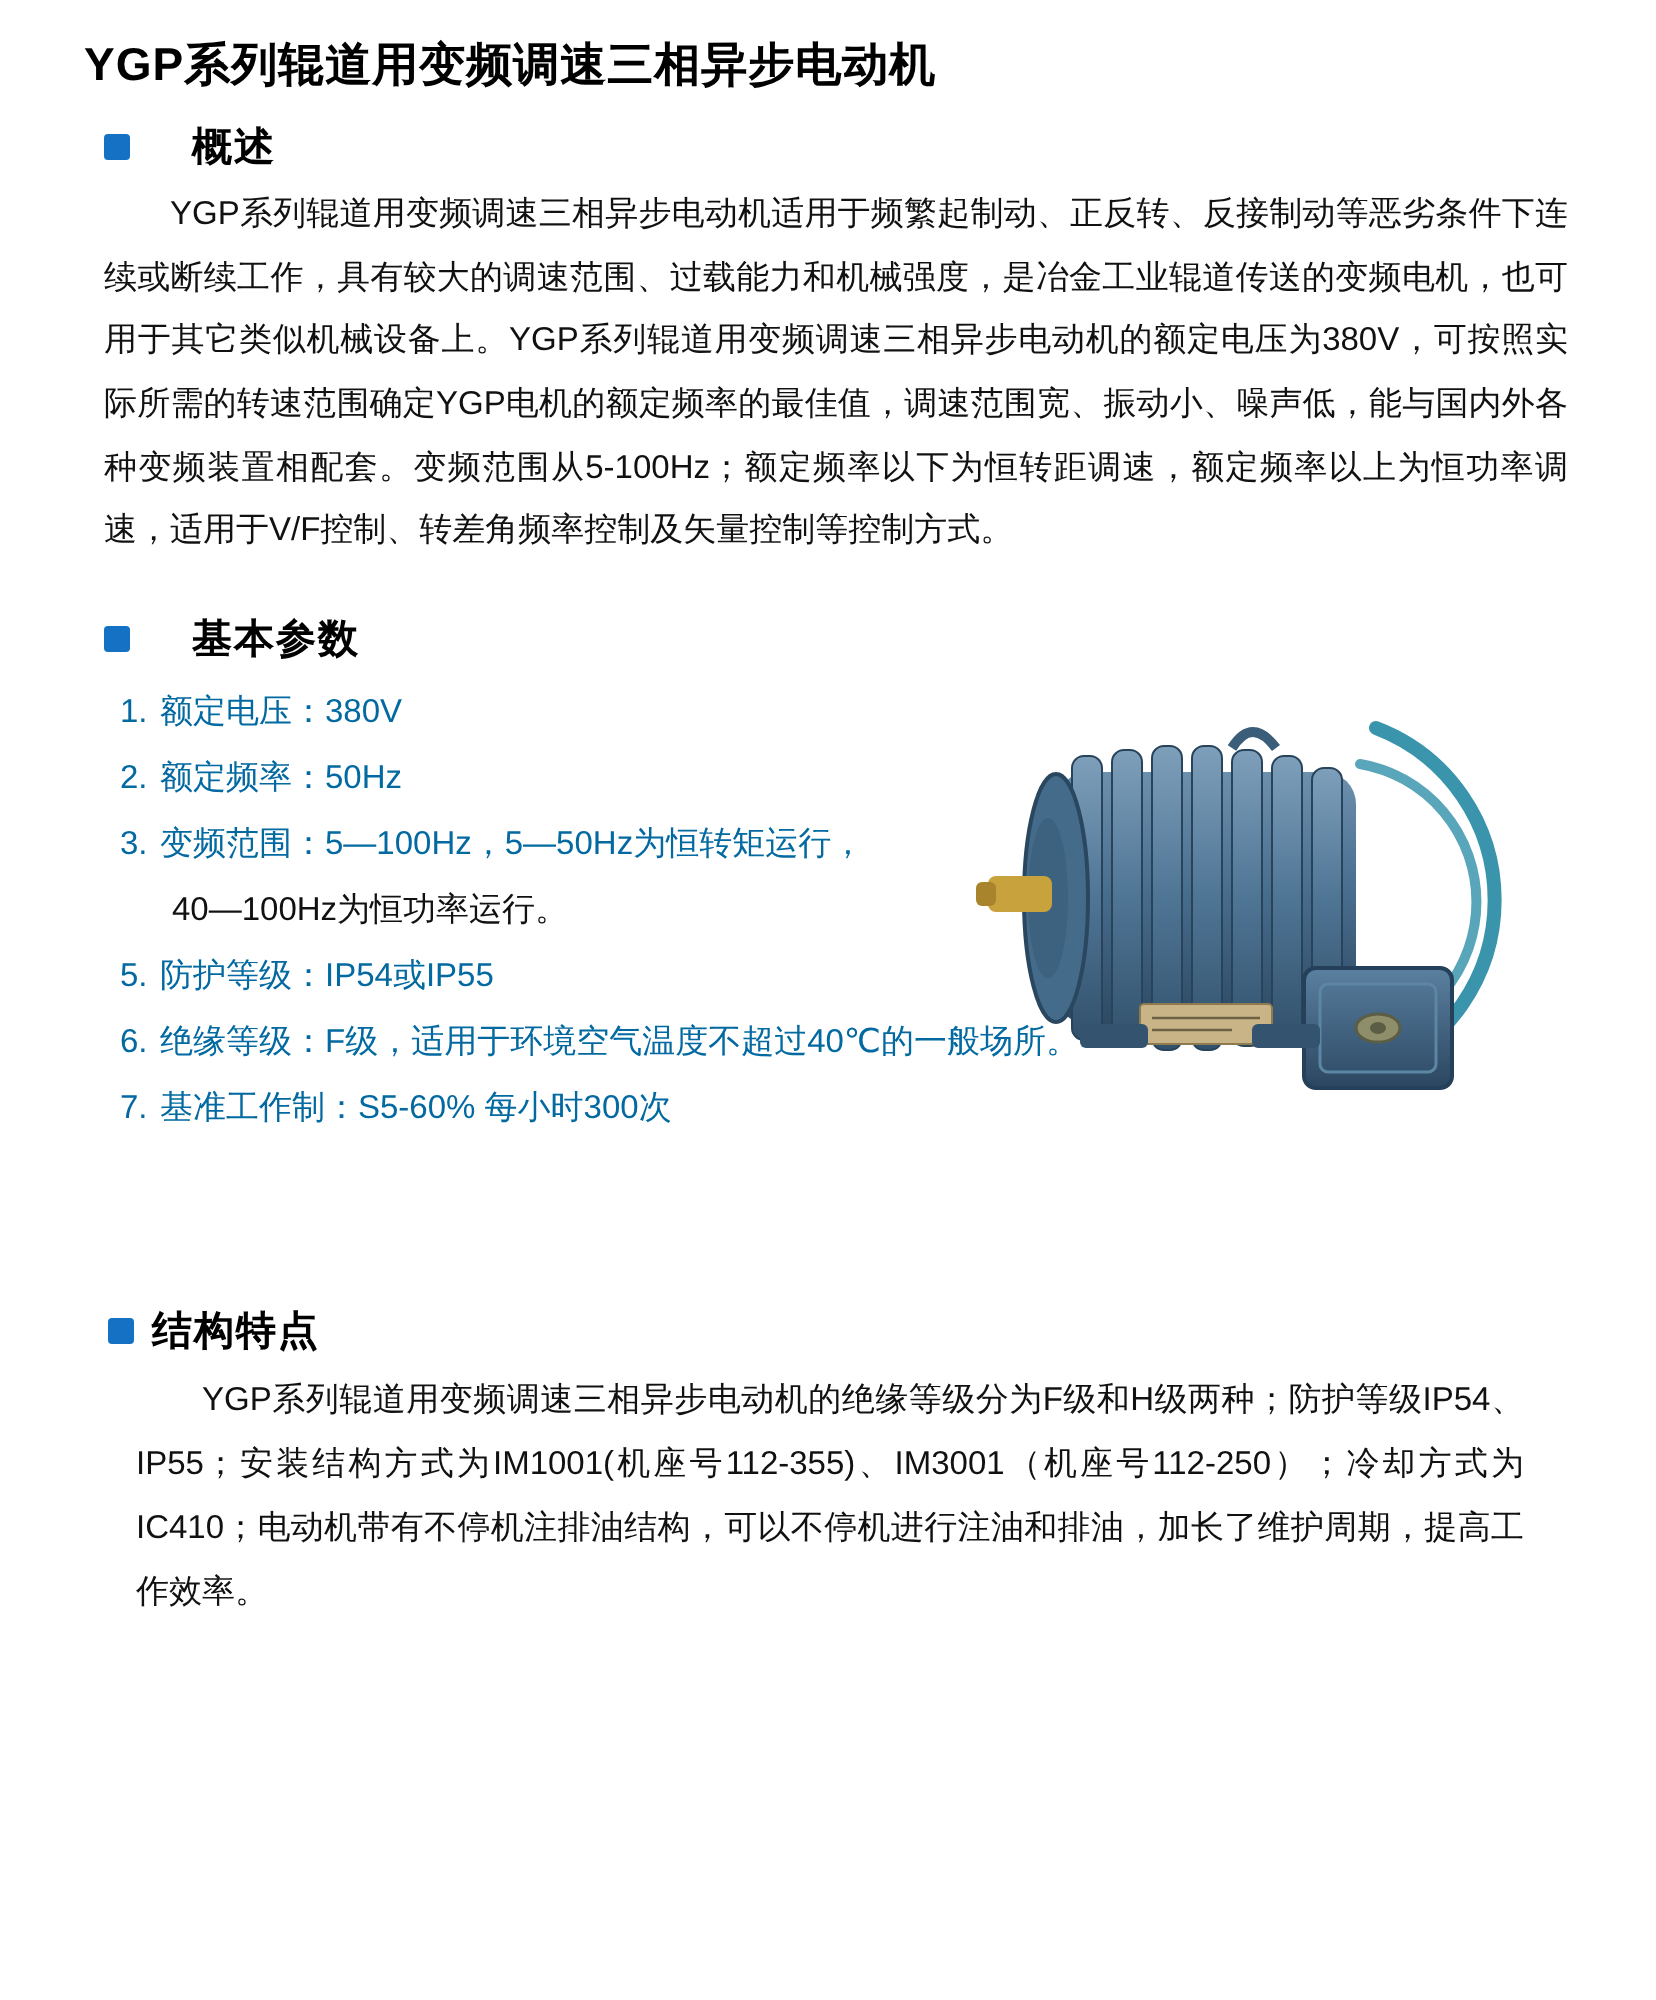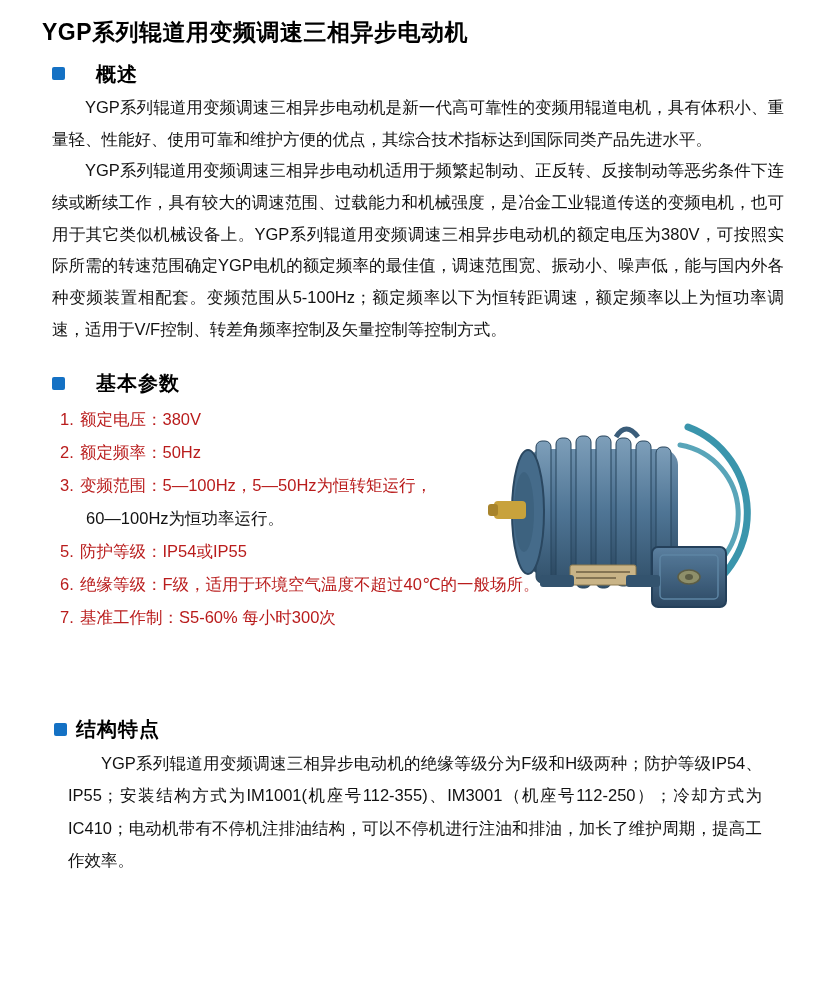--- a/index.html
+++ b/index.html
@@ -71,21 +71,21 @@
   }
   .params-list {
     position: relative;
     z-index: 2;
     width: 470px;
     margin-left: 22px;
   }
   .param-item {
     font-size: 16.5px;
     line-height: 2.0;
-    color: #b91c1c;
+    color: #0369a1;
     white-space: nowrap;
   }
   .param-item .num { display: inline-block; min-width: 20px; }
   .param-cont {
     font-size: 16.5px;
     line-height: 2.0;
     color: #111;
     padding-left: 26px;
     white-space: nowrap;
   }
@@ -110,21 +110,20 @@
 
 <div class="page">
 
   <h1 class="doc-title">YGP系列辊道用变频调速三相异步电动机</h1>
 
   <div class="section-head indent-1">
     <span class="bullet-sq"></span>
     <span class="section-title">概述</span>
   </div>
   <div class="block-overview">
-    <p class="para ind">YGP系列辊道用变频调速三相异步电动机是新一代高可靠性的变频用辊道电机，具有体积小、重量轻、性能好、使用可靠和维护方便的优点，其综合技术指标达到国际同类产品先进水平。</p>
     <p class="para ind">YGP系列辊道用变频调速三相异步电动机适用于频繁起制动、正反转、反接制动等恶劣条件下连续或断续工作，具有较大的调速范围、过载能力和机械强度，是冶金工业辊道传送的变频电机，也可用于其它类似机械设备上。YGP系列辊道用变频调速三相异步电动机的额定电压为380V，可按照实际所需的转速范围确定YGP电机的额定频率的最佳值，调速范围宽、振动小、噪声低，能与国内外各种变频装置相配套。变频范围从5-100Hz；额定频率以下为恒转距调速，额定频率以上为恒功率调速，适用于V/F控制、转差角频率控制及矢量控制等控制方式。</p>
   </div>
 
   <div class="sec-gap"></div>
 
   <div class="section-head indent-1">
     <span class="bullet-sq"></span>
     <span class="section-title">基本参数</span>
   </div>
 
@@ -194,21 +193,21 @@
     <div class="params-list">
       <div class="param-item">
         <span class="num">1.</span><span>额定电压：380V</span>
       </div>
       <div class="param-item">
         <span class="num">2.</span><span>额定频率：50Hz</span>
       </div>
       <div class="param-item">
         <span class="num">3.</span><span>变频范围：5—100Hz，5—50Hz为恒转矩运行，</span>
       </div>
-      <div class="param-cont">60—100Hz为恒功率运行。</div>
+      <div class="param-cont">40—100Hz为恒功率运行。</div>
       <div class="param-item">
         <span class="num">5.</span><span>防护等级：IP54或IP55</span>
       </div>
       <div class="param-item">
         <span class="num">6.</span><span>绝缘等级：F级，适用于环境空气温度不超过40℃的一般场所。</span>
       </div>
       <div class="param-item">
         <span class="num">7.</span><span>基准工作制：S5-60% 每小时300次</span>
       </div>
     </div>

